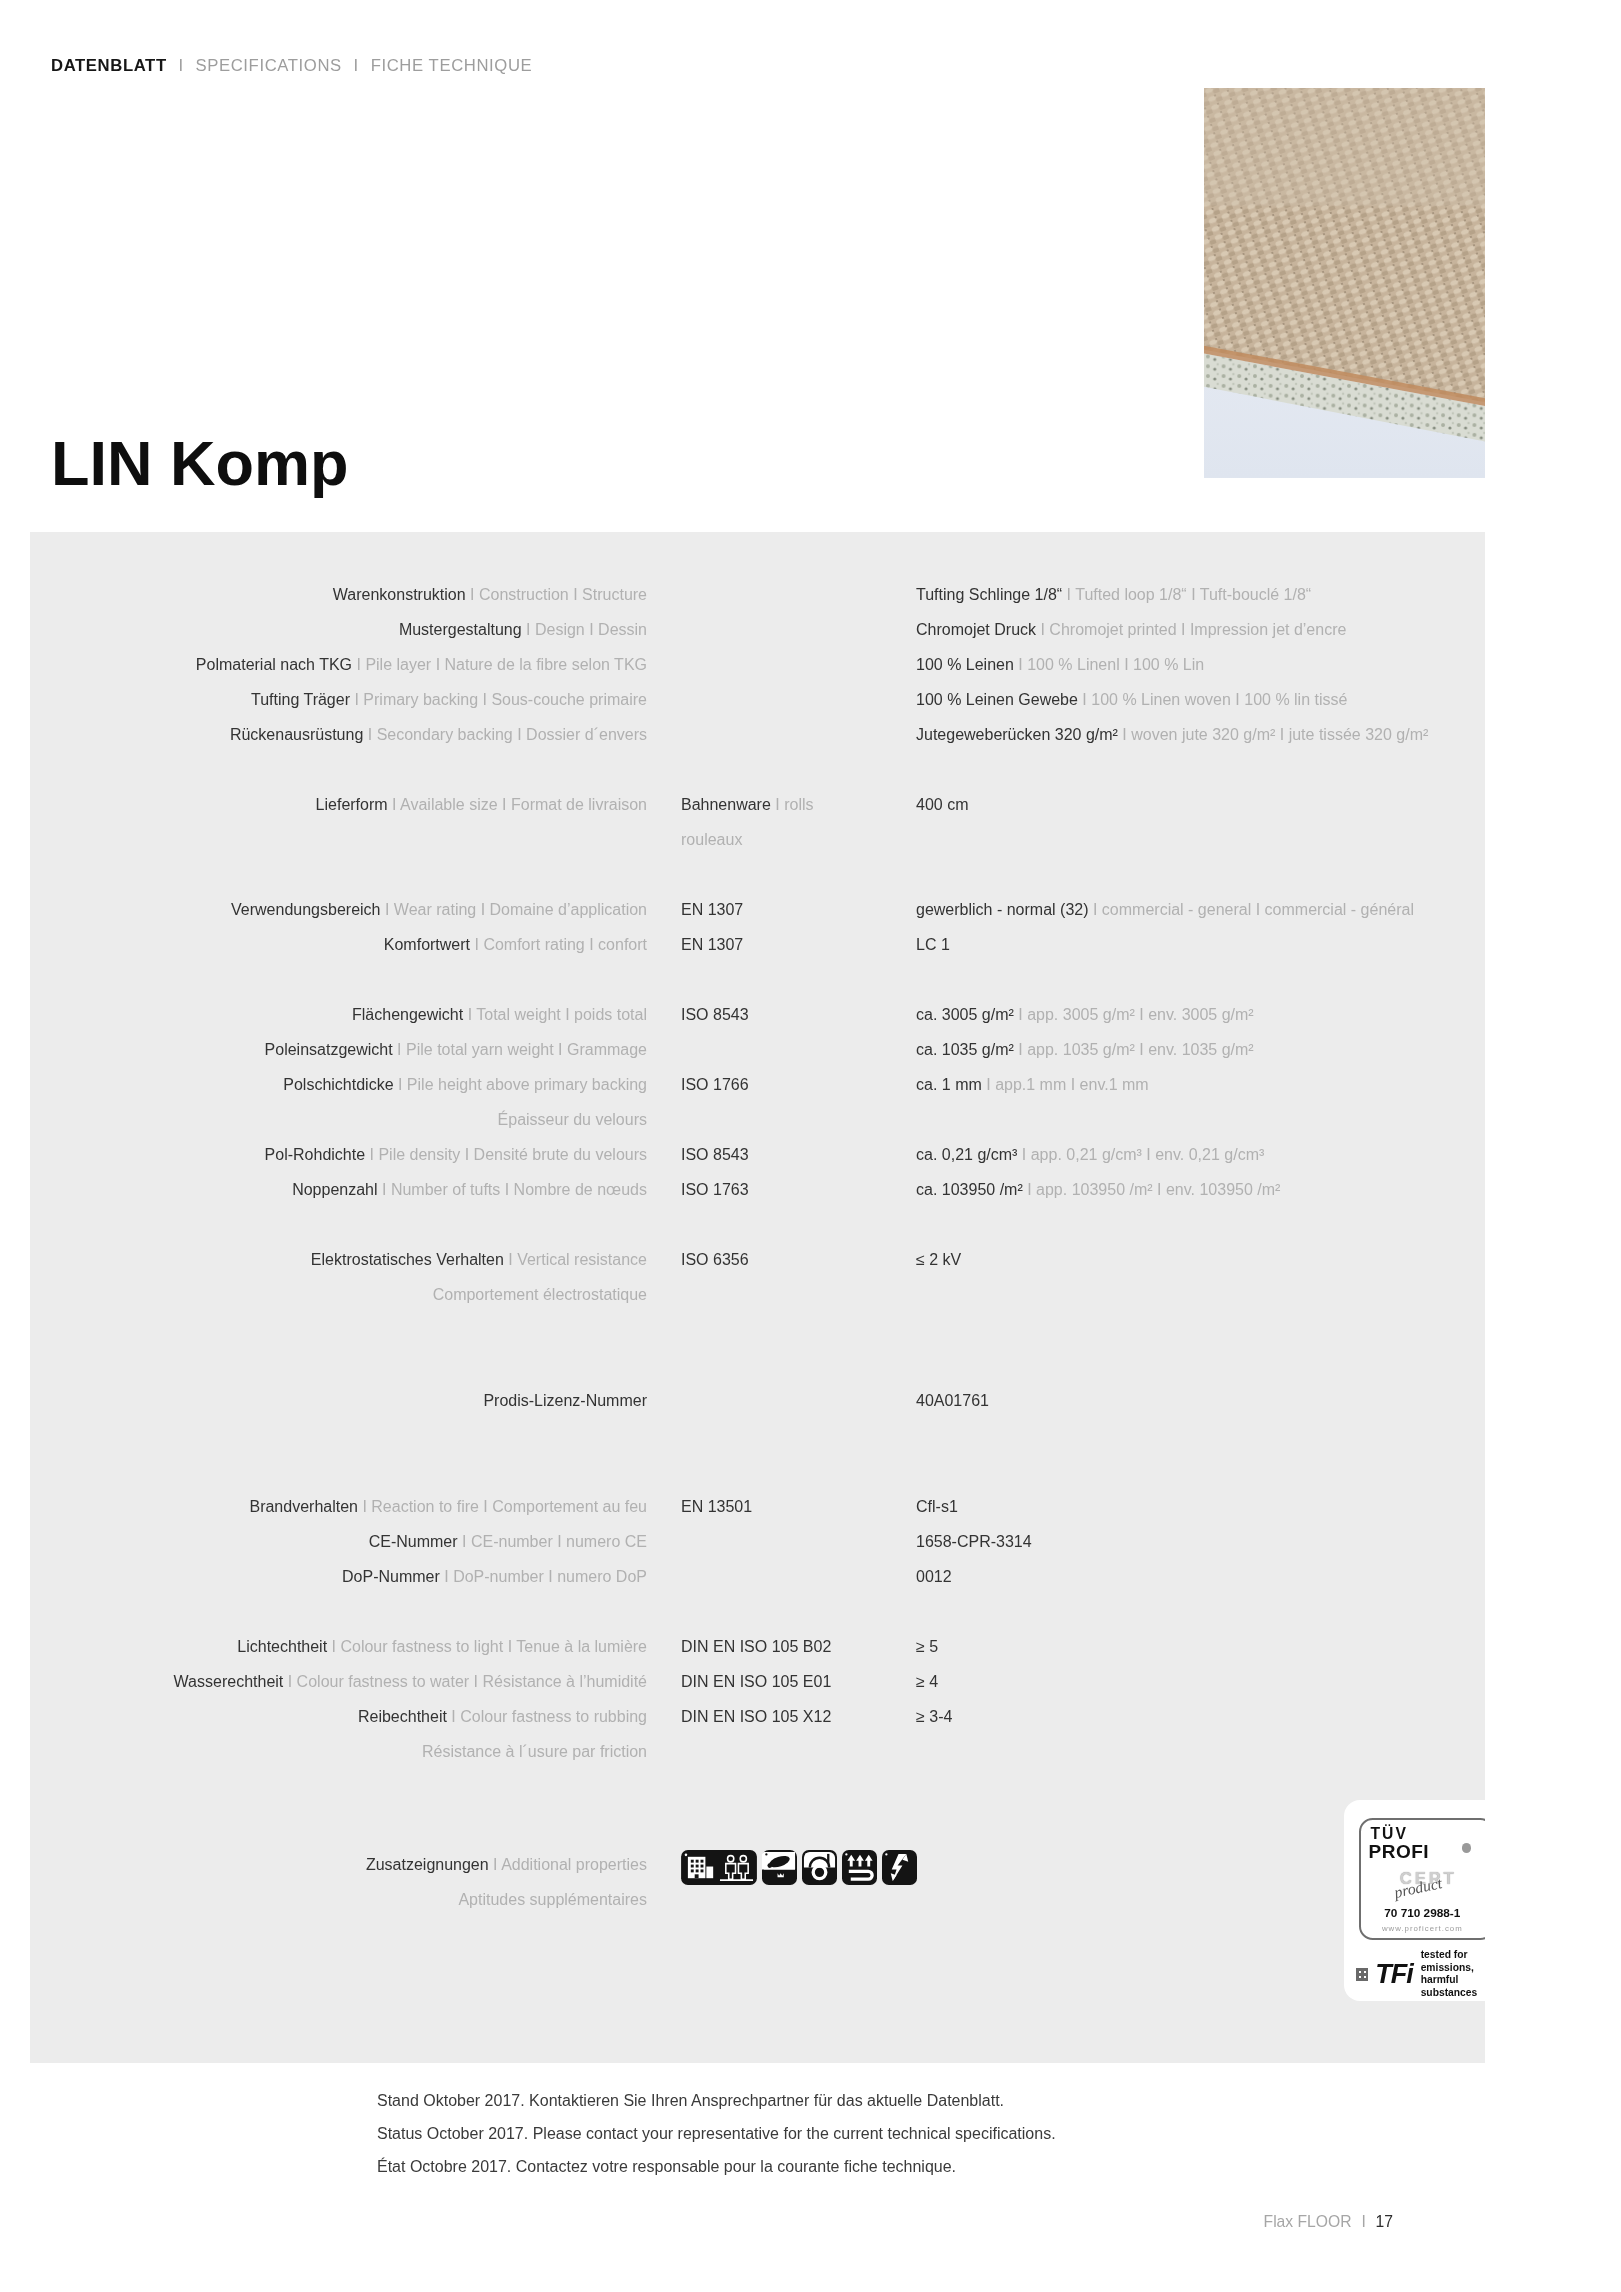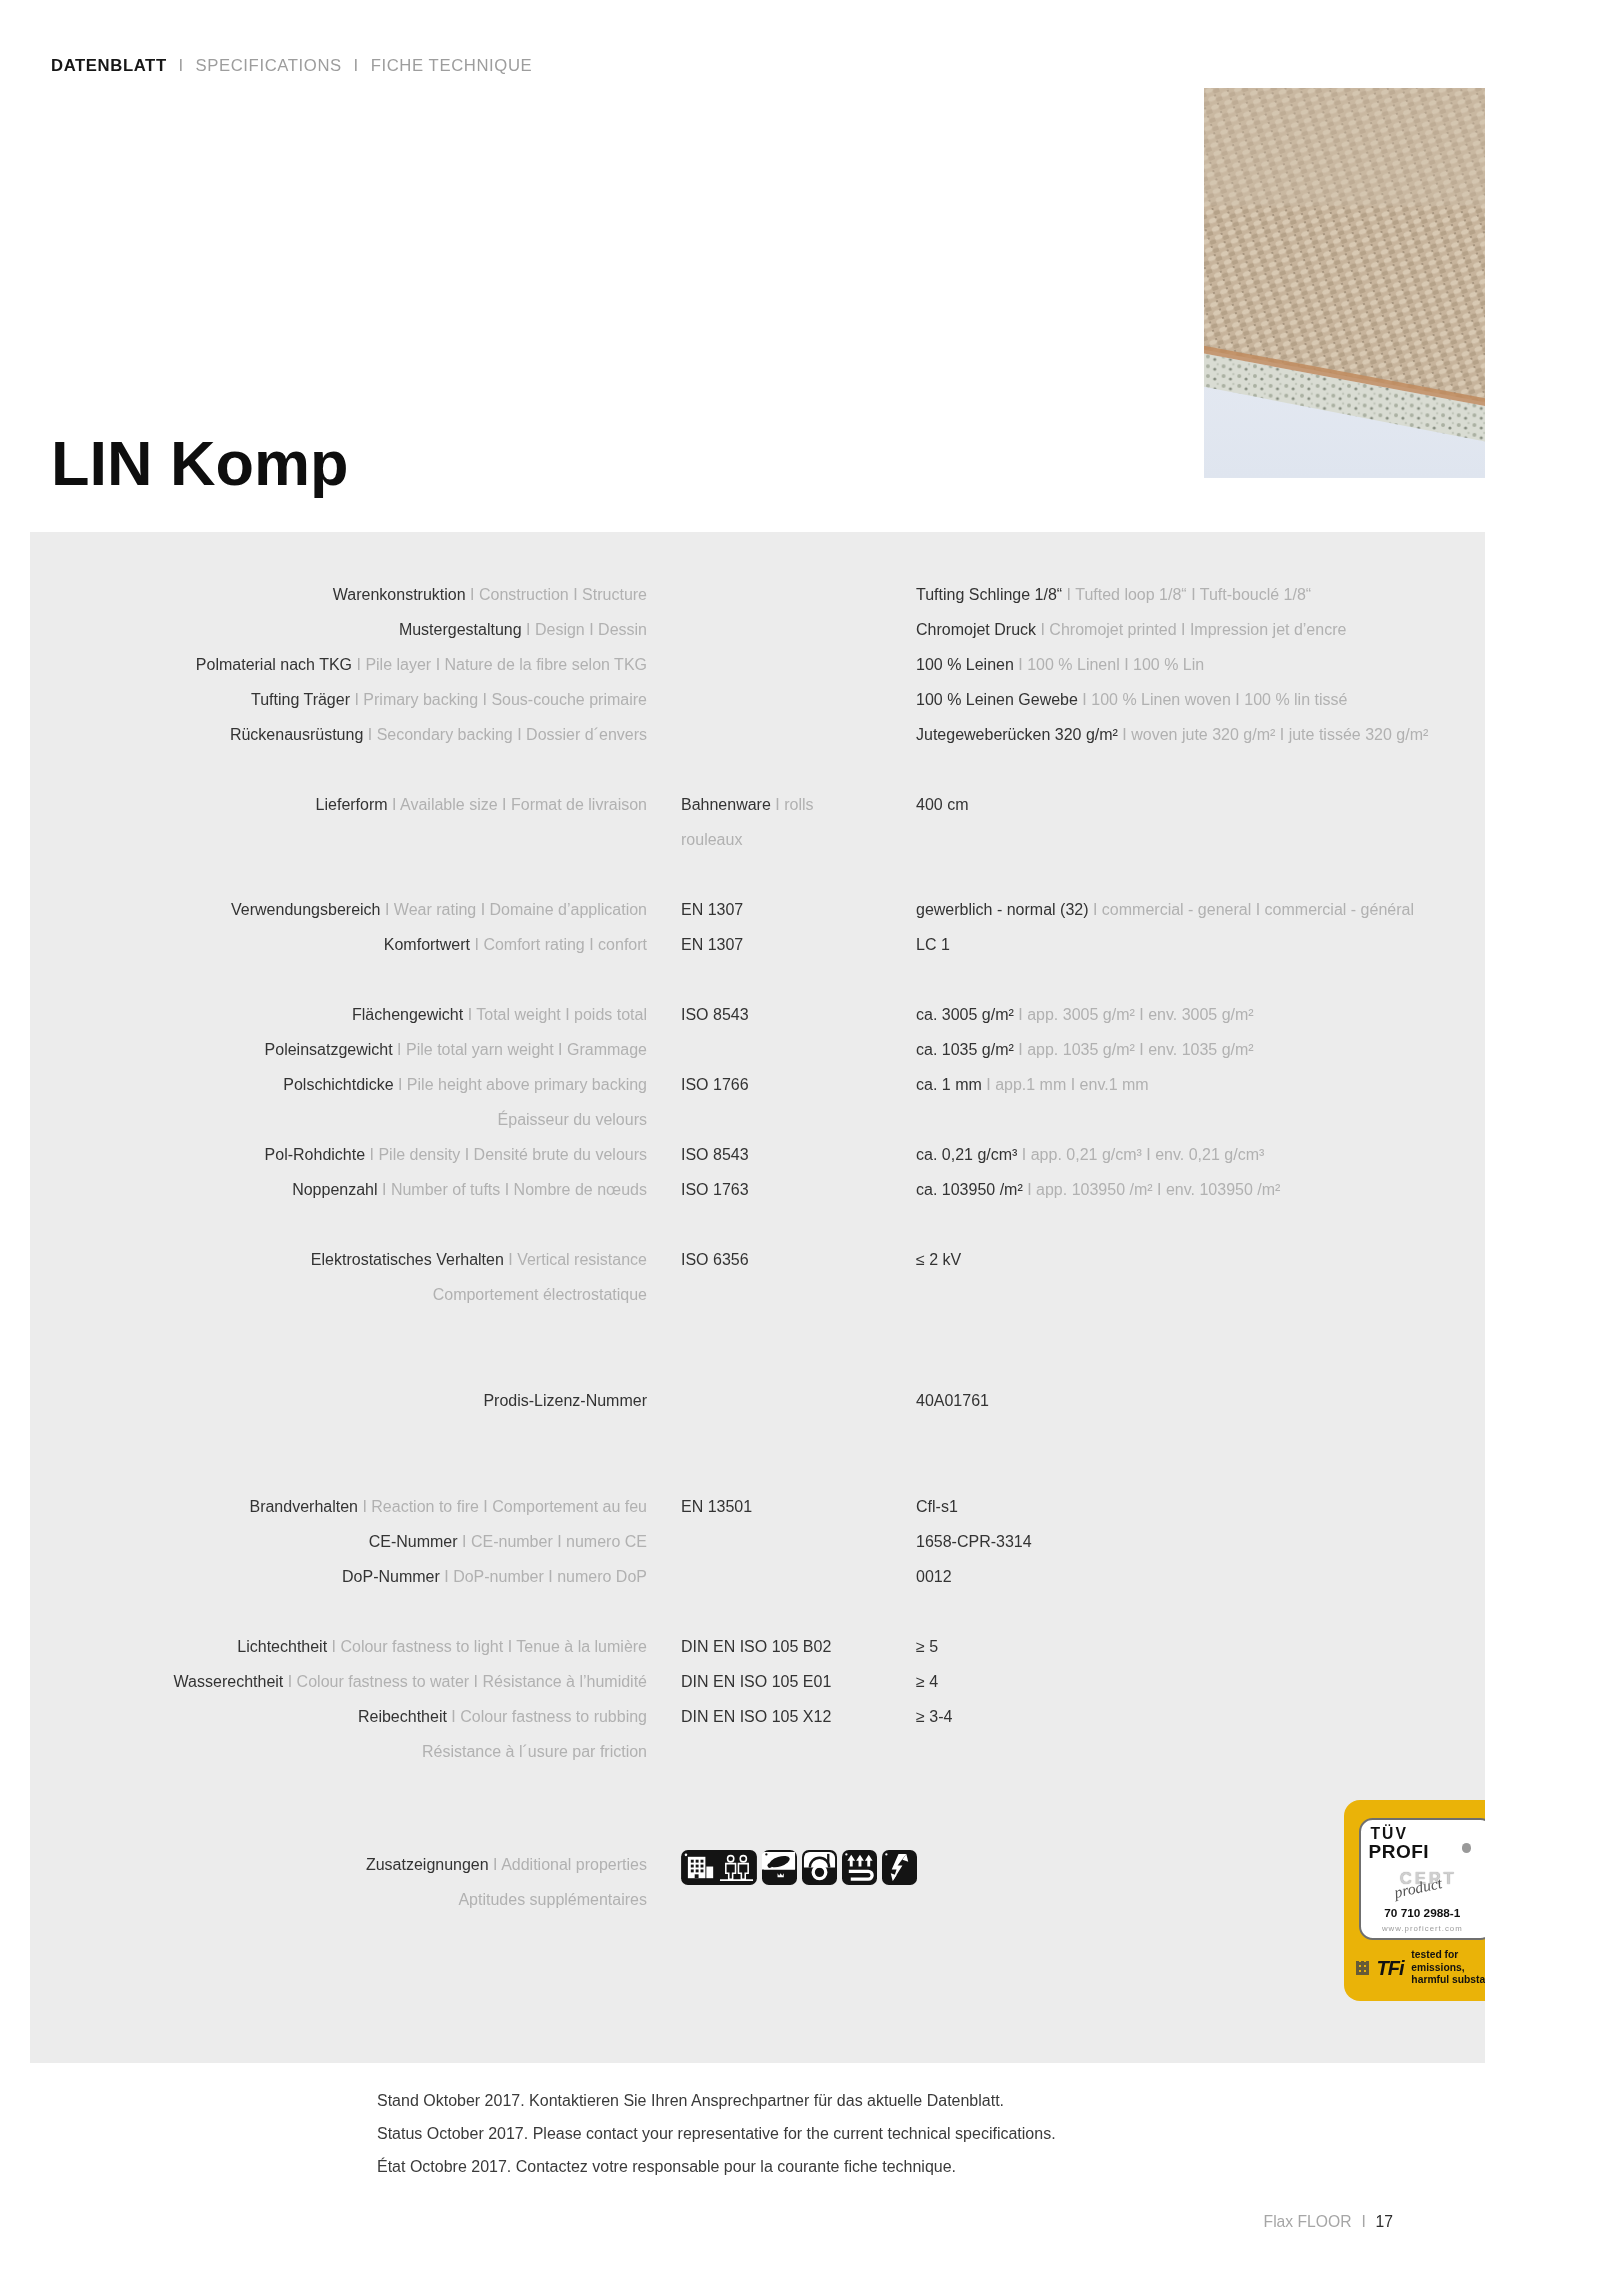--- a/index.html
+++ b/index.html
@@ -23,32 +23,32 @@
   .label{text-align:right;}
   .std{padding-left:34px;}
   .val{}
   .d{color:#333333;}
   .g{color:#b1b1b1;}
   .l2{display:block;line-height:35px;}
   
   .iconstrip{grid-column:2/4;display:flex;gap:4.9px;align-items:center;height:35px;margin-top:2.9px;padding-left:34px;}
   .iconstrip svg{display:block;}
   
-  .badge{position:absolute;left:1314px;top:1268px;width:165px;height:201px;background:#eab308;border-radius:16px;}
+  .badge{position:absolute;left:1314px;top:1268px;width:165px;height:201px;background:#ffffff;border-radius:16px;}
   .logo{position:absolute;left:14.7px;top:17.6px;width:135px;height:122px;background:#ffffff;border:2px solid #6f6f6f;border-radius:13.7px;box-sizing:border-box;}
   .logo .tuv{position:absolute;left:9.8px;top:5.9px;font-size:15.7px;font-weight:700;letter-spacing:2px;color:#111;}
   .logo .profi{position:absolute;left:7.8px;top:21.6px;font-size:19px;font-weight:700;letter-spacing:0.5px;color:#111;}
   .logo .idot{position:absolute;left:101px;top:23.5px;width:9.8px;height:9.8px;border-radius:50%;background:#9a9a9a;}
   .logo .cert{position:absolute;left:39px;top:49px;font-size:16.7px;font-weight:700;letter-spacing:2.9px;color:#cfcfcf;text-shadow:0 0 1px #8a8a8a;}
   .logo .script{position:absolute;left:33px;top:59px;font-family:"Liberation Serif","DejaVu Serif",serif;font-style:italic;font-size:15.7px;color:#555;transform:rotate(-12deg);}
   .logo .num{position:absolute;left:0;right:7.8px;bottom:17.6px;text-align:center;font-size:11.8px;font-weight:700;color:#111;}
   .logo .url{position:absolute;left:0;right:7.8px;bottom:4.9px;text-align:center;font-size:7.8px;letter-spacing:1px;color:#9a9a9a;}
   .logo .side{position:absolute;right:-2.9px;top:39px;font-size:6.9px;color:#8a8a8a;transform:rotate(-90deg);transform-origin:right top;white-space:nowrap;}
   .tfirow{position:absolute;left:11.8px;top:149px;display:flex;align-items:center;gap:7.8px;}
-  .tfimark{font-size:20px;font-weight:700;letter-spacing:-1px;color:#111;font-style:italic;}
+  .tfimark{font-size:27px;font-weight:700;letter-spacing:-1px;color:#111;font-style:italic;}
   .tfitext{font-size:10.3px;font-weight:700;color:#111;line-height:12.7px;}
   .pixgrid{width:13.7px;height:13.7px;background:
      repeating-linear-gradient(0deg,#444 0 2.9px,transparent 2.9px 4.9px),
      repeating-linear-gradient(90deg,#444 0 2.9px,transparent 2.9px 4.9px);opacity:.8;}
   
   .notes{position:absolute;left:377px;top:2084px;font-size:16px;line-height:33px;color:#3a3a3a;}
   
   .pagefoot{position:absolute;right:92px;top:2213px;font-size:15.7px;white-space:nowrap;}
   .pagefoot .brand{color:#a6a6a6;}
   .pagefoot .fsep{color:#a6a6a6;margin:0 9.8px;}

